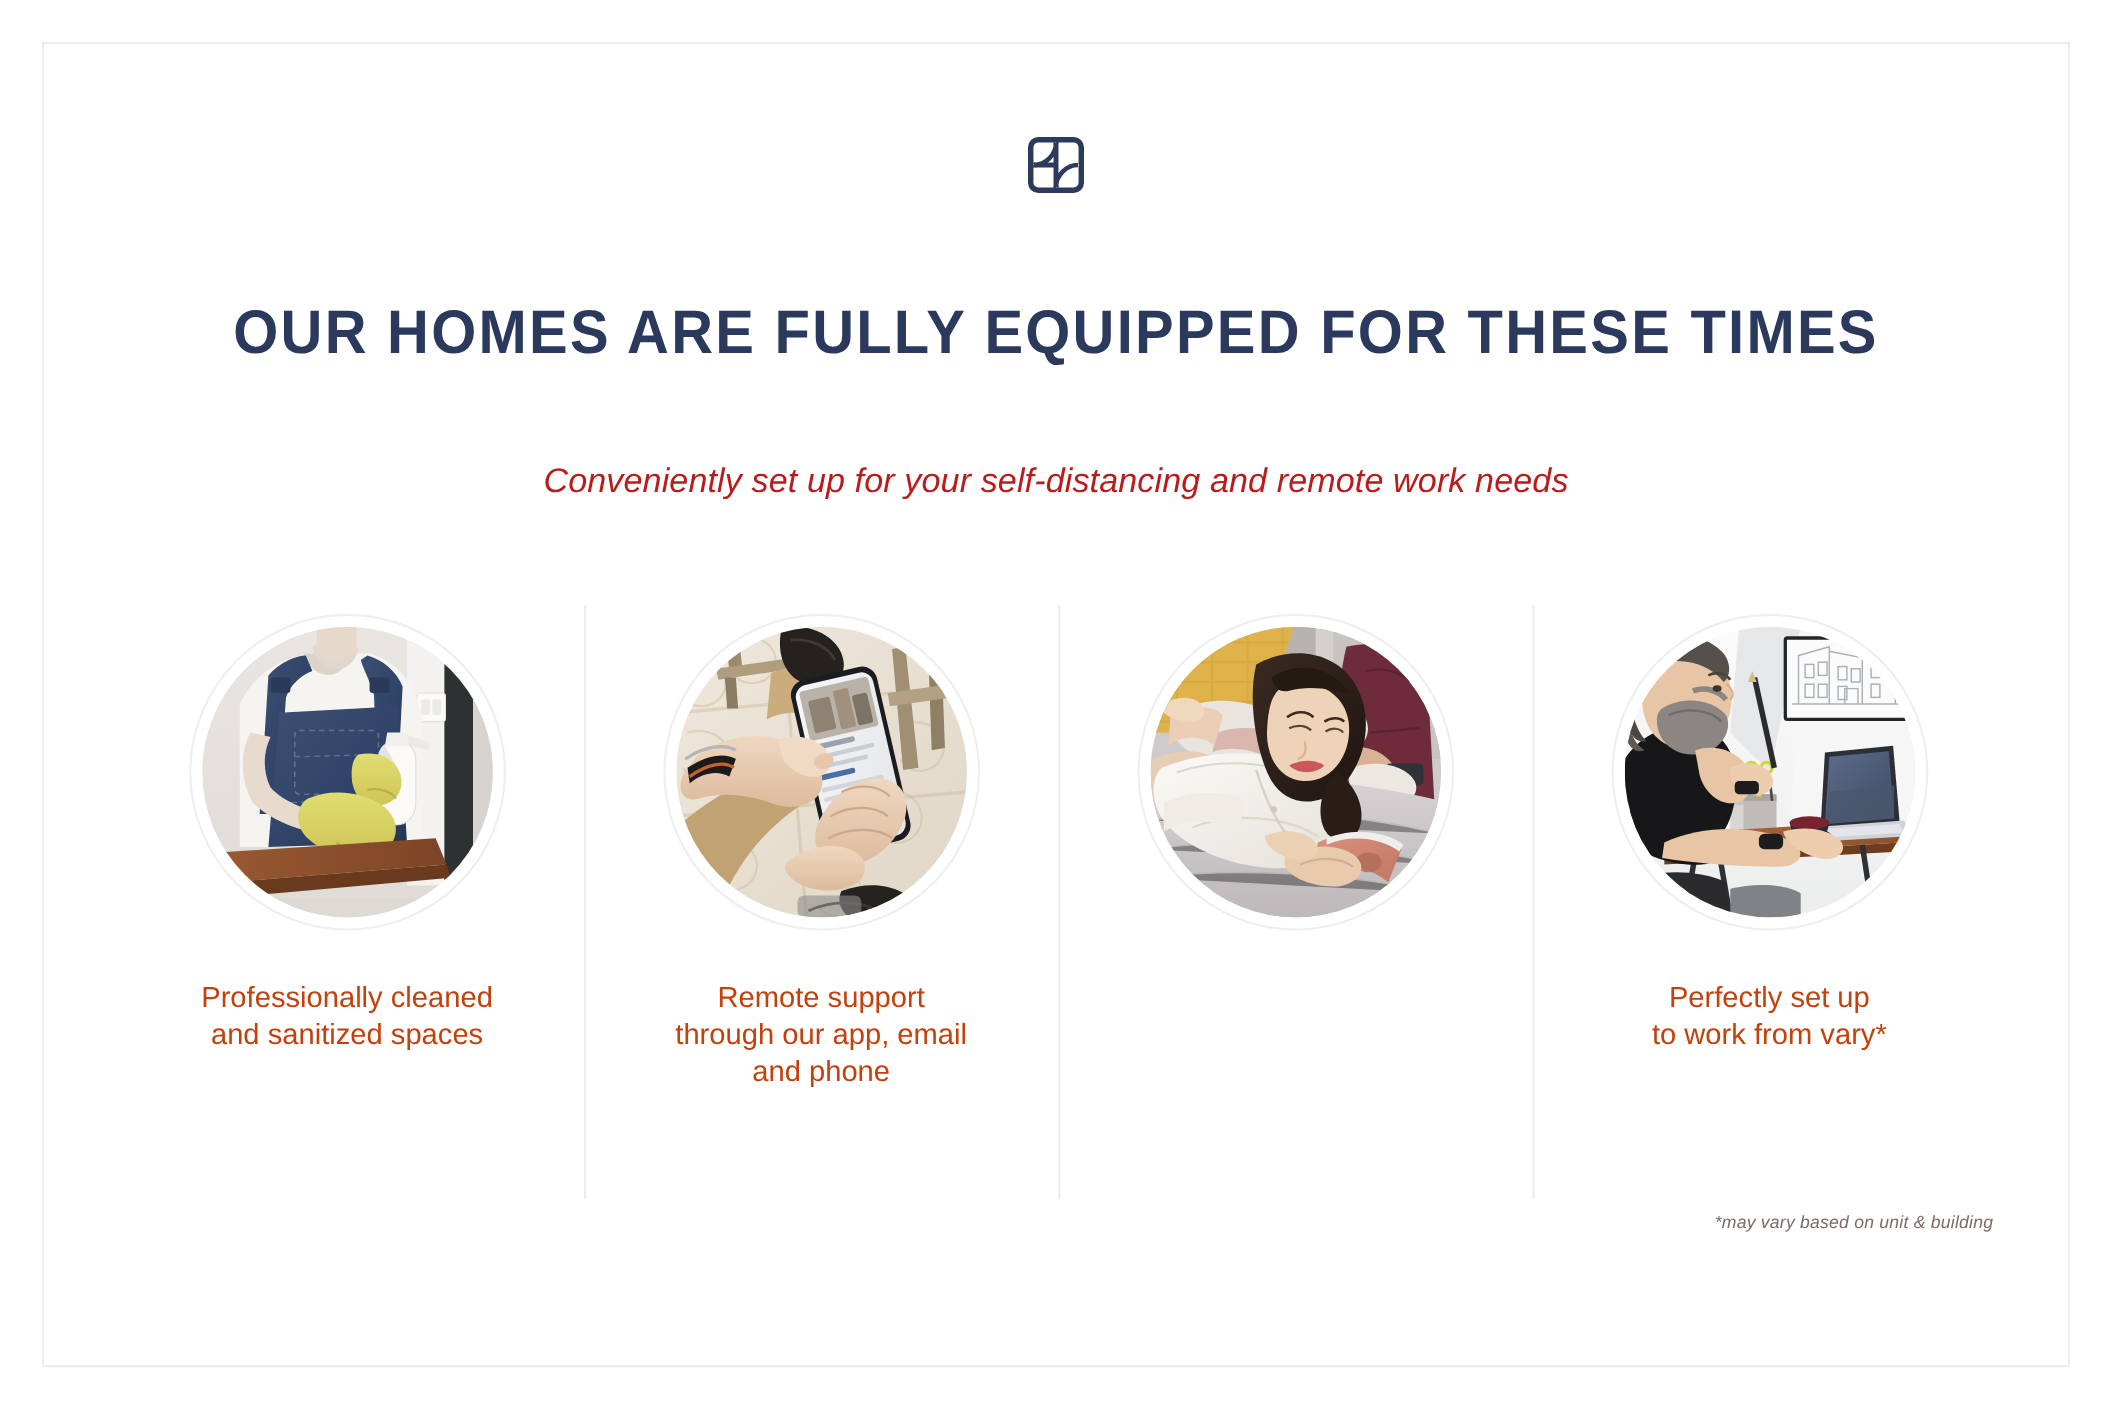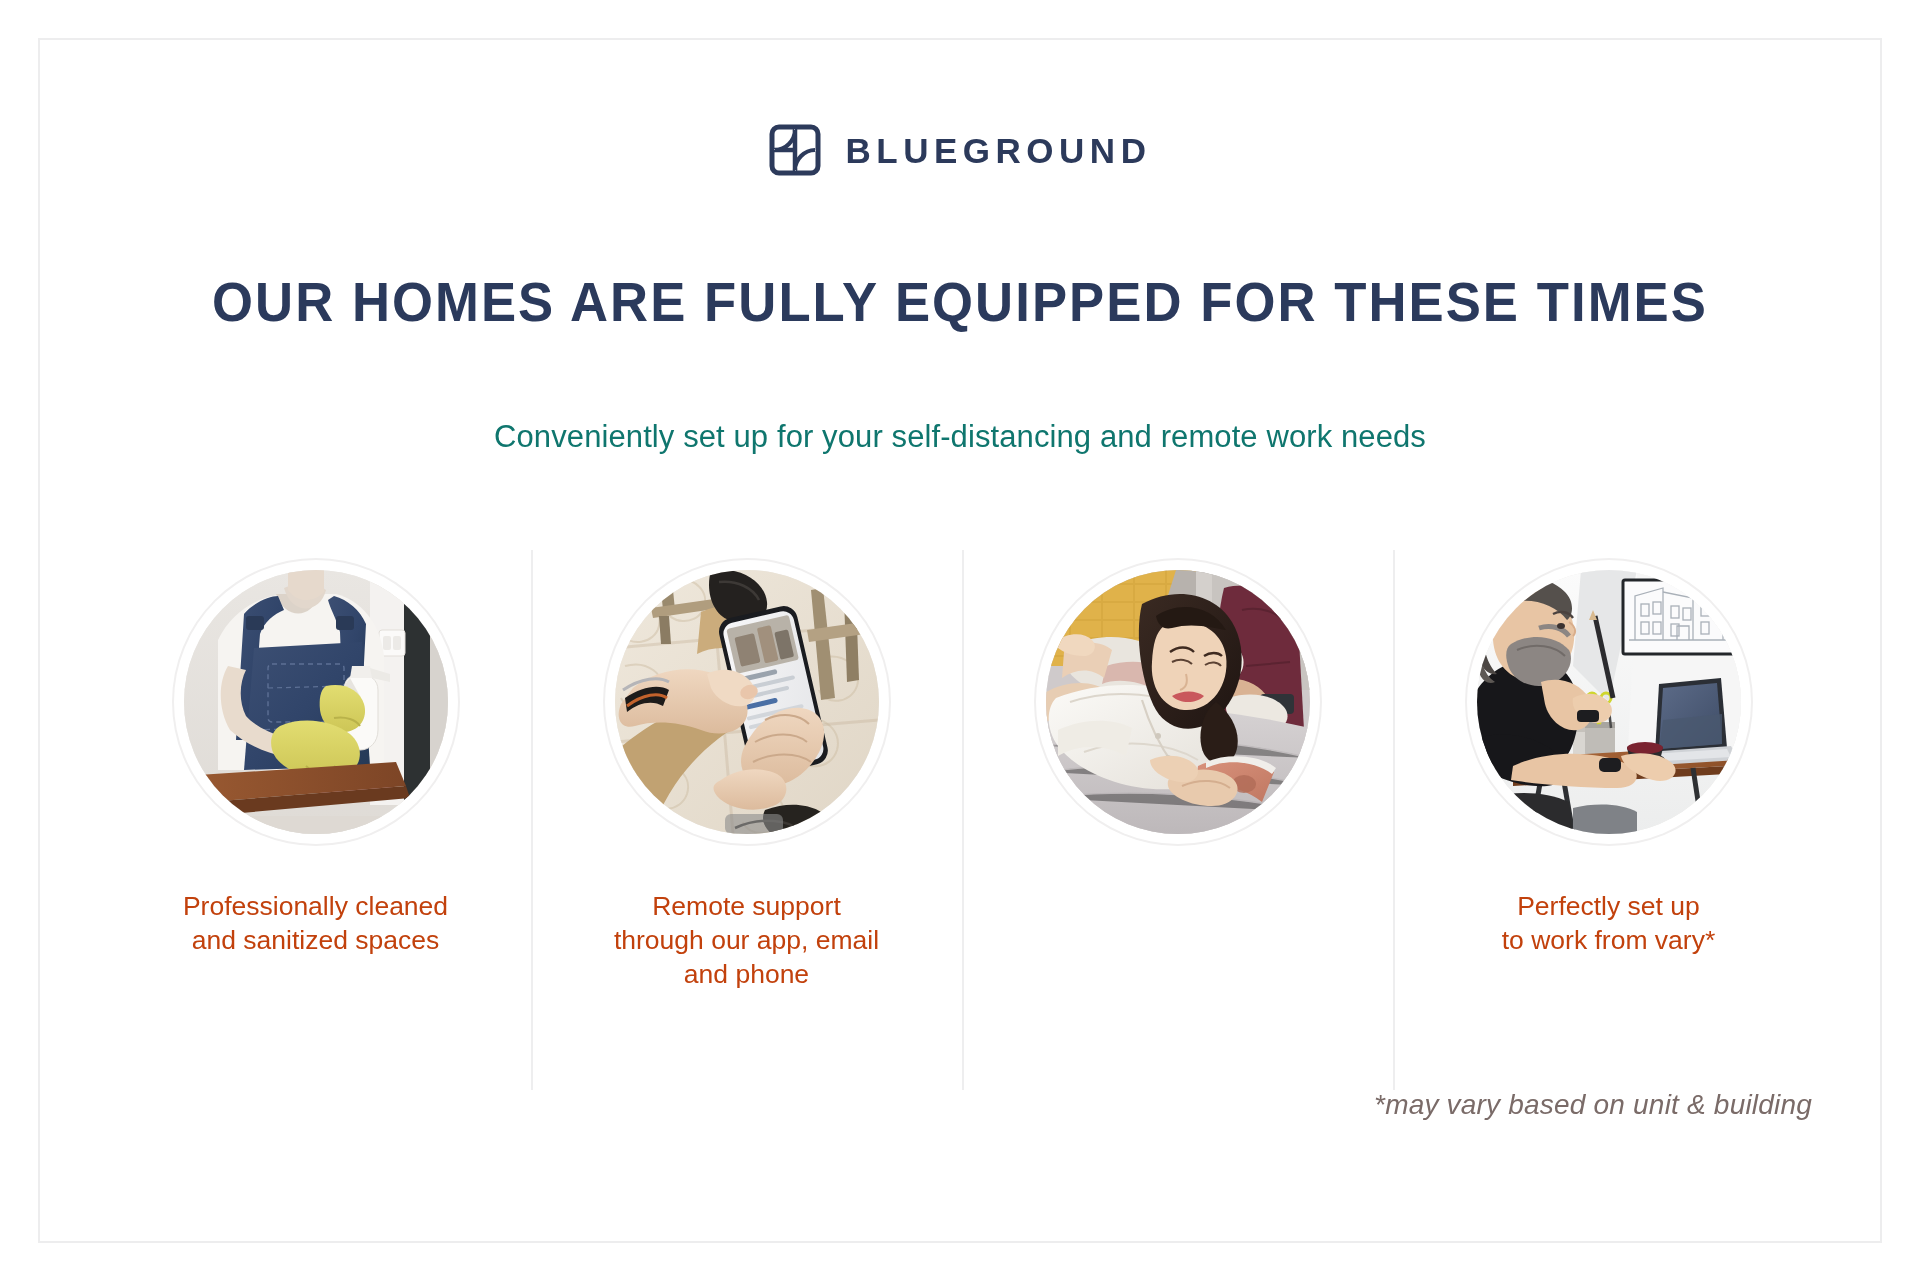--- a/index.html
+++ b/index.html
@@ -40,25 +40,26 @@
     font-size:56px;
     font-weight:bold;
     letter-spacing:2.2px;
     line-height:1.05;
     transform:scaleX(0.94);
     white-space:nowrap;
   }
   .subtitle{
     position:absolute;left:0;top:348px;width:100%;
     text-align:center;
-    color:#0f766e;
+    color:#b91c1c;
     font-size:31px;
     font-weight:normal;
     letter-spacing:0.1px;
     white-space:nowrap;
+    font-style:italic;
   }
 
   
   .cols{
     position:absolute;left:60px;top:480px;
     width:1724px;height:580px;
     display:flex;
   }
   .col{
     position:relative;
@@ -97,21 +98,21 @@
     font-size:26.5px;
     line-height:1.28;
     max-width:320px;
     white-space:pre-line;
   }
 
   
   .footnote{
     position:absolute;
     right:68px;bottom:120px;
-    font-size:28px;
+    font-size:16px;
     font-style:italic;
     color:#7a6b68;
     letter-spacing:0.2px;
     white-space:nowrap;
   }
 </style>
 </head>
 <body>
 
 <div class="page">
@@ -121,21 +122,20 @@
       <svg viewBox="0 0 52 52" xmlns="http://www.w3.org/2000/svg">
         <rect x="3" y="3" width="46" height="46" rx="7" ry="7" fill="none" stroke="#2c3a5b" stroke-width="5"></rect>
         <path d="M26 5 L26 47" stroke="#2c3a5b" stroke-width="4.5" fill="none"></path>
         <path d="M5 26 L26 26" stroke="#2c3a5b" stroke-width="4.5" fill="none"></path>
         <path d="M26 5 C26 16, 16 26, 5 26" fill="#ffffff" stroke="none"></path>
         <path d="M26 6 C26 16.5, 16.5 26, 6 26" fill="none" stroke="#2c3a5b" stroke-width="4.2"></path>
         <path d="M26 47 C26 36, 36 26, 47 26" fill="#ffffff" stroke="none"></path>
         <path d="M26 46 C26 35.5, 35.5 26, 46 26" fill="none" stroke="#2c3a5b" stroke-width="4.2"></path>
       </svg>
     </span>
-    <span class="logo-word">BLUEGROUND</span>
   </div>
 
   <h1 class="headline">OUR HOMES ARE FULLY EQUIPPED FOR THESE TIMES</h1>
   <p class="subtitle">Conveniently set up for your self-distancing and remote work needs</p>
 
   <div class="cols">
 
     <div class="col">
       <div class="photo-wrap">
         <div class="photo">

